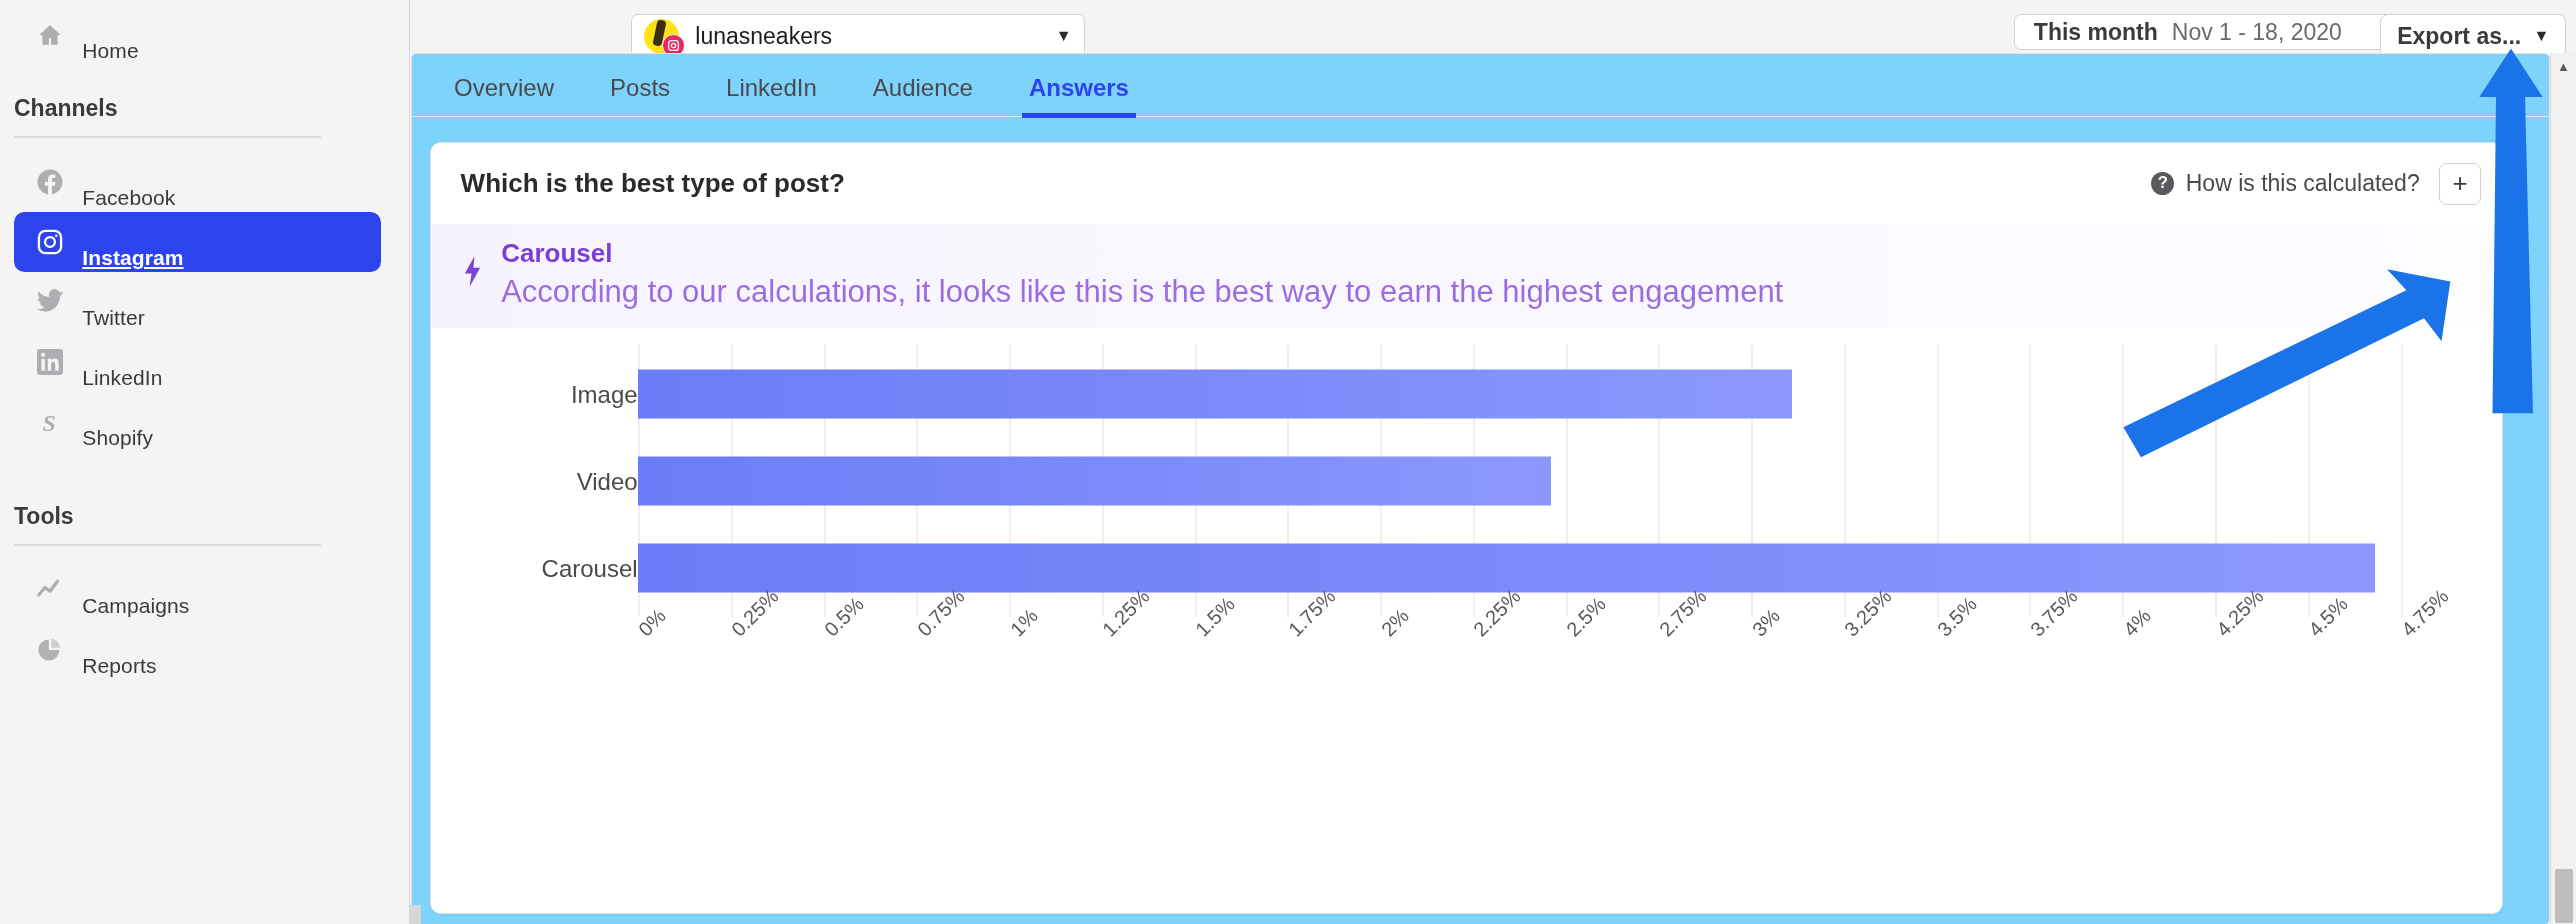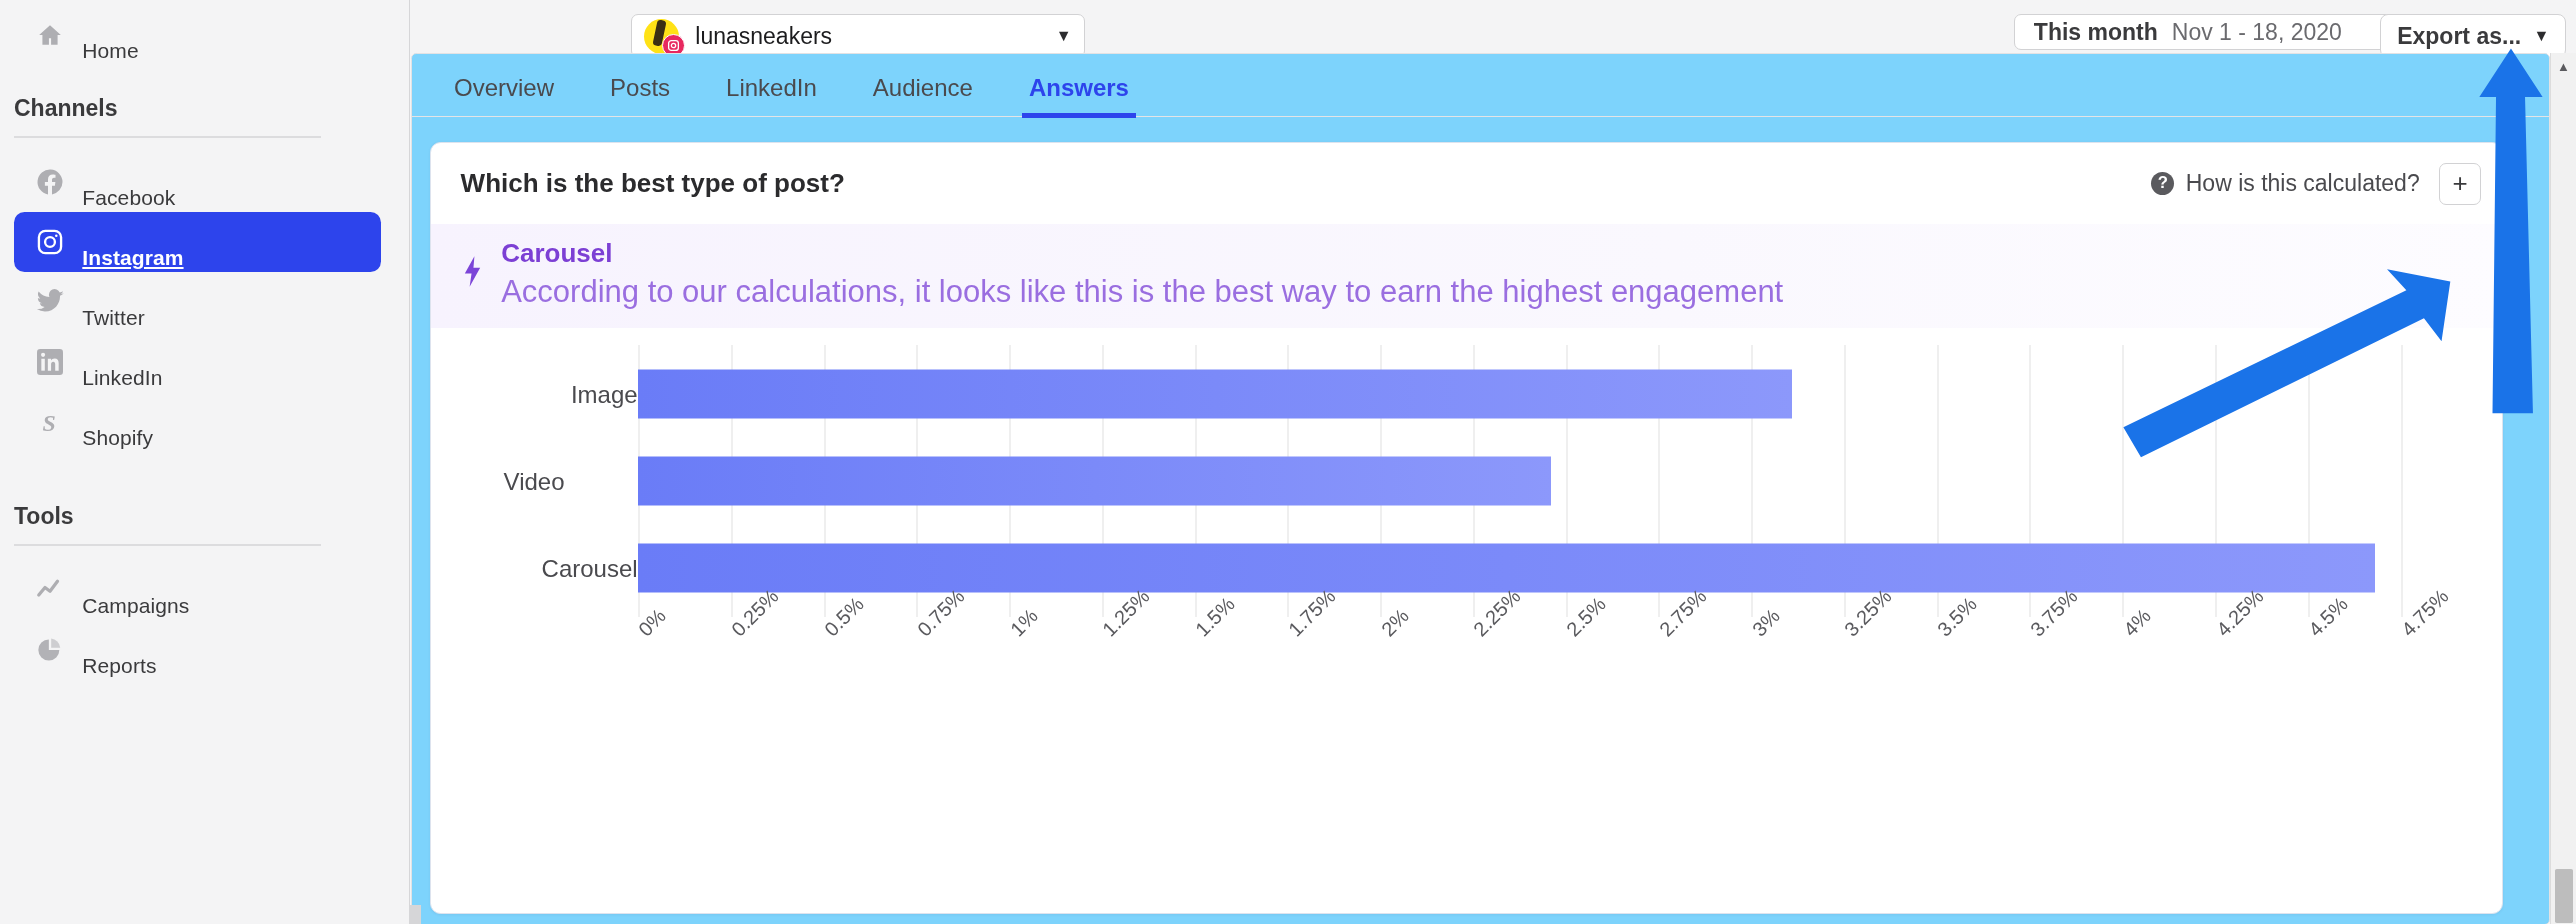--- a/index.html
+++ b/index.html
@@ -370,21 +370,21 @@
         </span>
         <span>
           <div class="insight-title">Carousel</div>
           <div class="insight-sub">According to our calculations, it looks like this is the best way to earn the highest engagement</div>
         </span>
       </div>
 
       <div class="chart-wrap">
         <div class="cat-labels" id="catLabels">
             <div class="cat-label" style="top: 67px;">Image</div>
-            <div class="cat-label" style="top: 154px; text-align: center;">Video</div>
+            <div class="cat-label" style="top: 154px;">Video</div>
             <div class="cat-label" style="top: 241px;">Carousel</div>
           </div>
         <div class="plot" id="plot">
             <div class="gridline" style="left: 0px;"></div>
             <div class="gridline" style="left: 93px;"></div>
             <div class="gridline" style="left: 186px;"></div>
             <div class="gridline" style="left: 278px;"></div>
             <div class="gridline" style="left: 371px;"></div>
             <div class="gridline" style="left: 464px;"></div>
             <div class="gridline" style="left: 557px;"></div>

